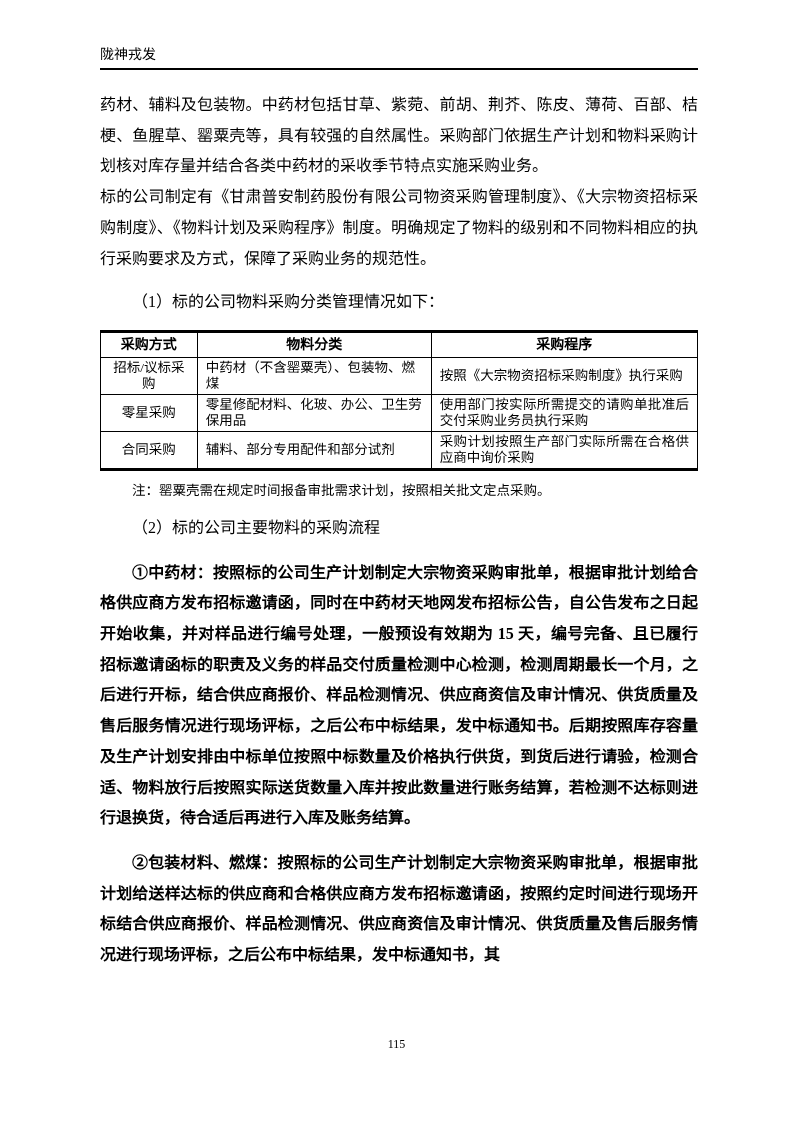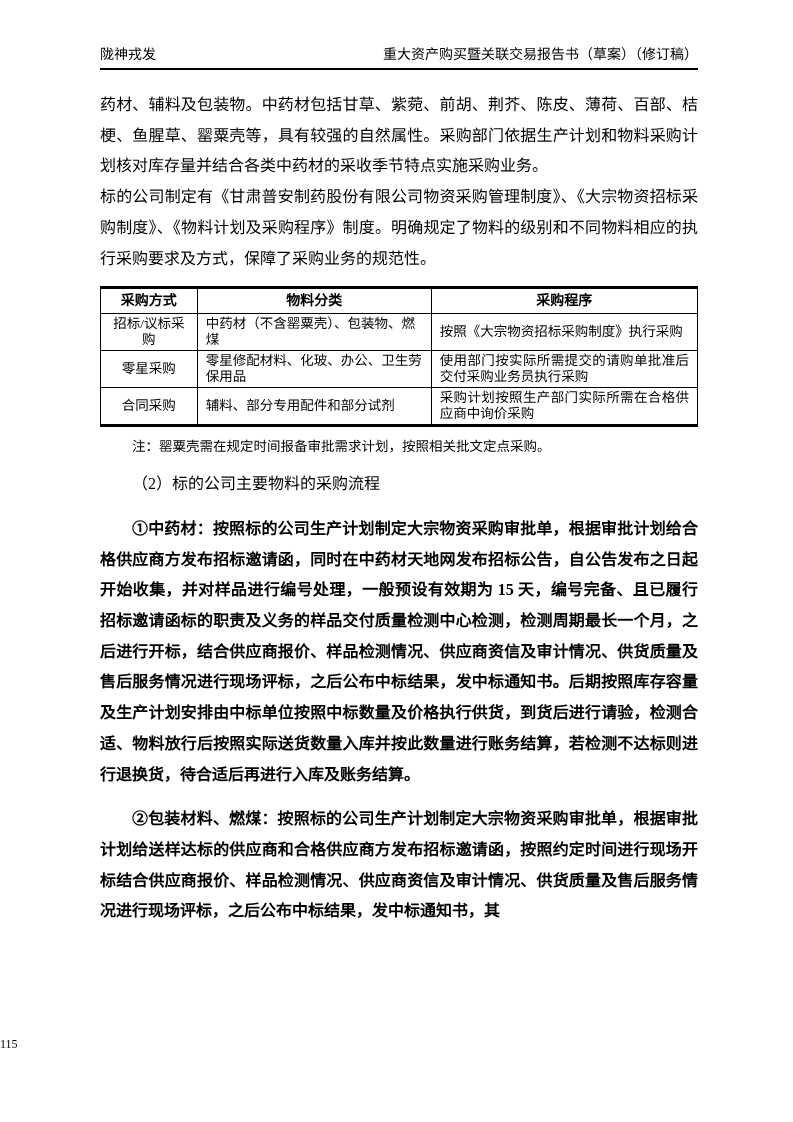--- a/index.html
+++ b/index.html
@@ -97,40 +97,41 @@
     line-height: 20px;
     text-indent: 32px;
     text-align: left;
   }
   
   .page-number {
     position: absolute;
     bottom: 70px;
     left: 0;
     right: 0;
+    text-align: center;
     font-size: 12px;
   }
 </style>
 </head>
 <body>
 
 <div class="page">
   <div class="content">
 
     <div class="doc-header">
       <span>陇神戎发</span>
-      <span>重大资产购买暨关联交易报告书（草案）（修订稿）</span>
     </div>
 
     <div class="body-text">
 
       <p class="para">药材、辅料及包装物。中药材包括甘草、紫菀、前胡、荆芥、陈皮、薄荷、百部、桔梗、鱼腥草、罂粟壳等，具有较强的自然属性。采购部门依据生产计划和物料采购计划核对库存量并结合各类中药材的采收季节特点实施采购业务。</p>
 
       <p class="para">标的公司制定有《甘肃普安制药股份有限公司物资采购管理制度》、《大宗物资招标采购制度》、《物料计划及采购程序》制度。明确规定了物料的级别和不同物料相应的执行采购要求及方式，保障了采购业务的规范性。</p>
 
+      <p class="heading">（1）标的公司物料采购分类管理情况如下：</p>
 
       <table class="proc-table">
         <colgroup>
           <col class="col-method">
           <col class="col-category">
           <col class="col-procedure">
         </colgroup>
         <thead>
           <tr>
             <th>采购方式</th>

